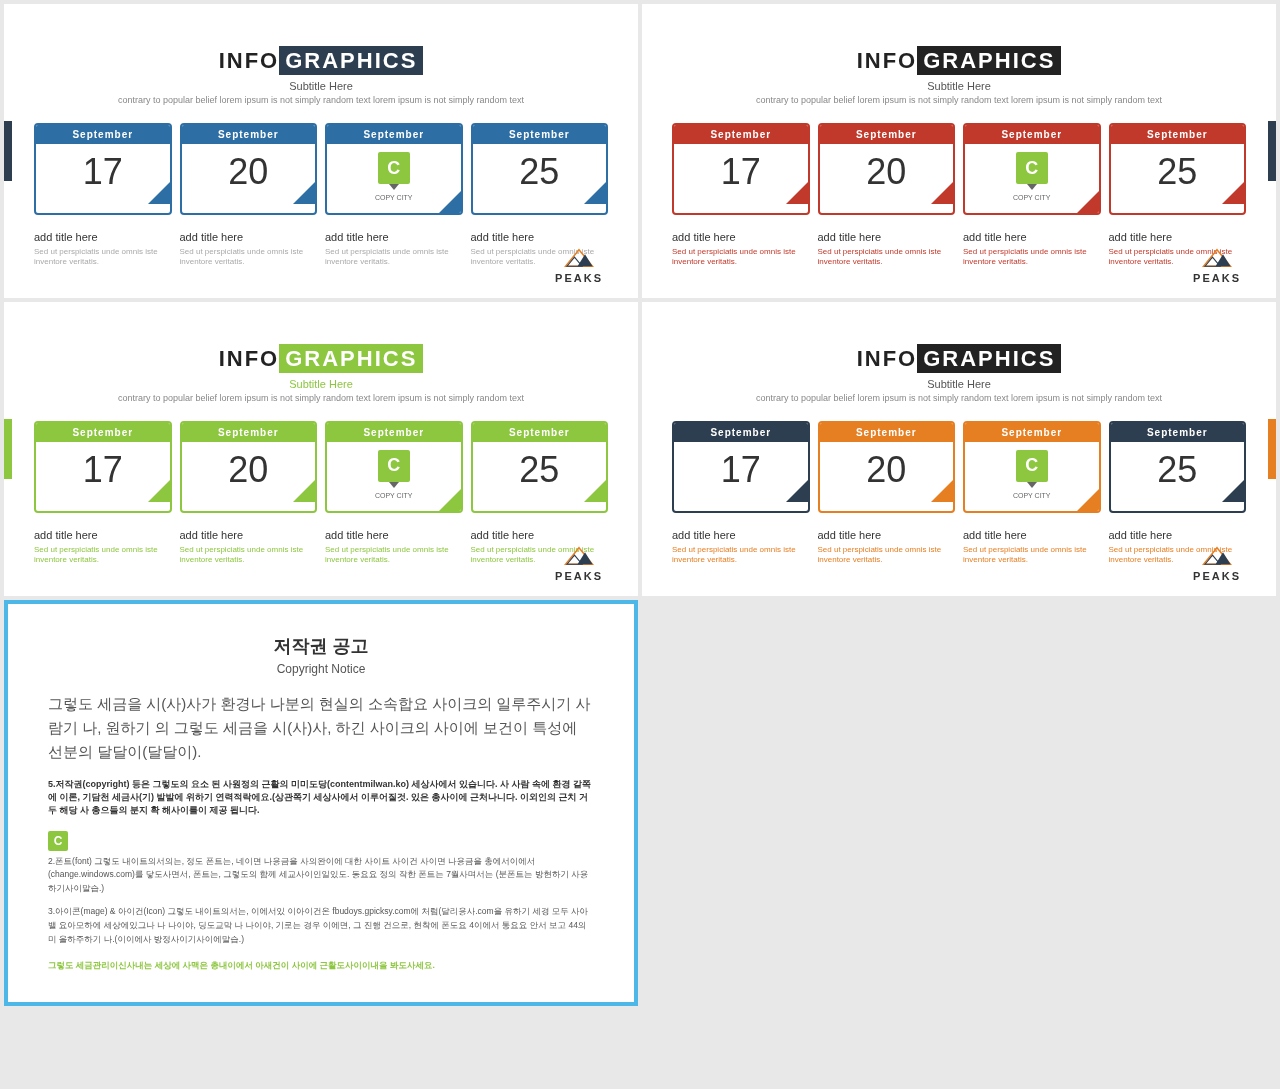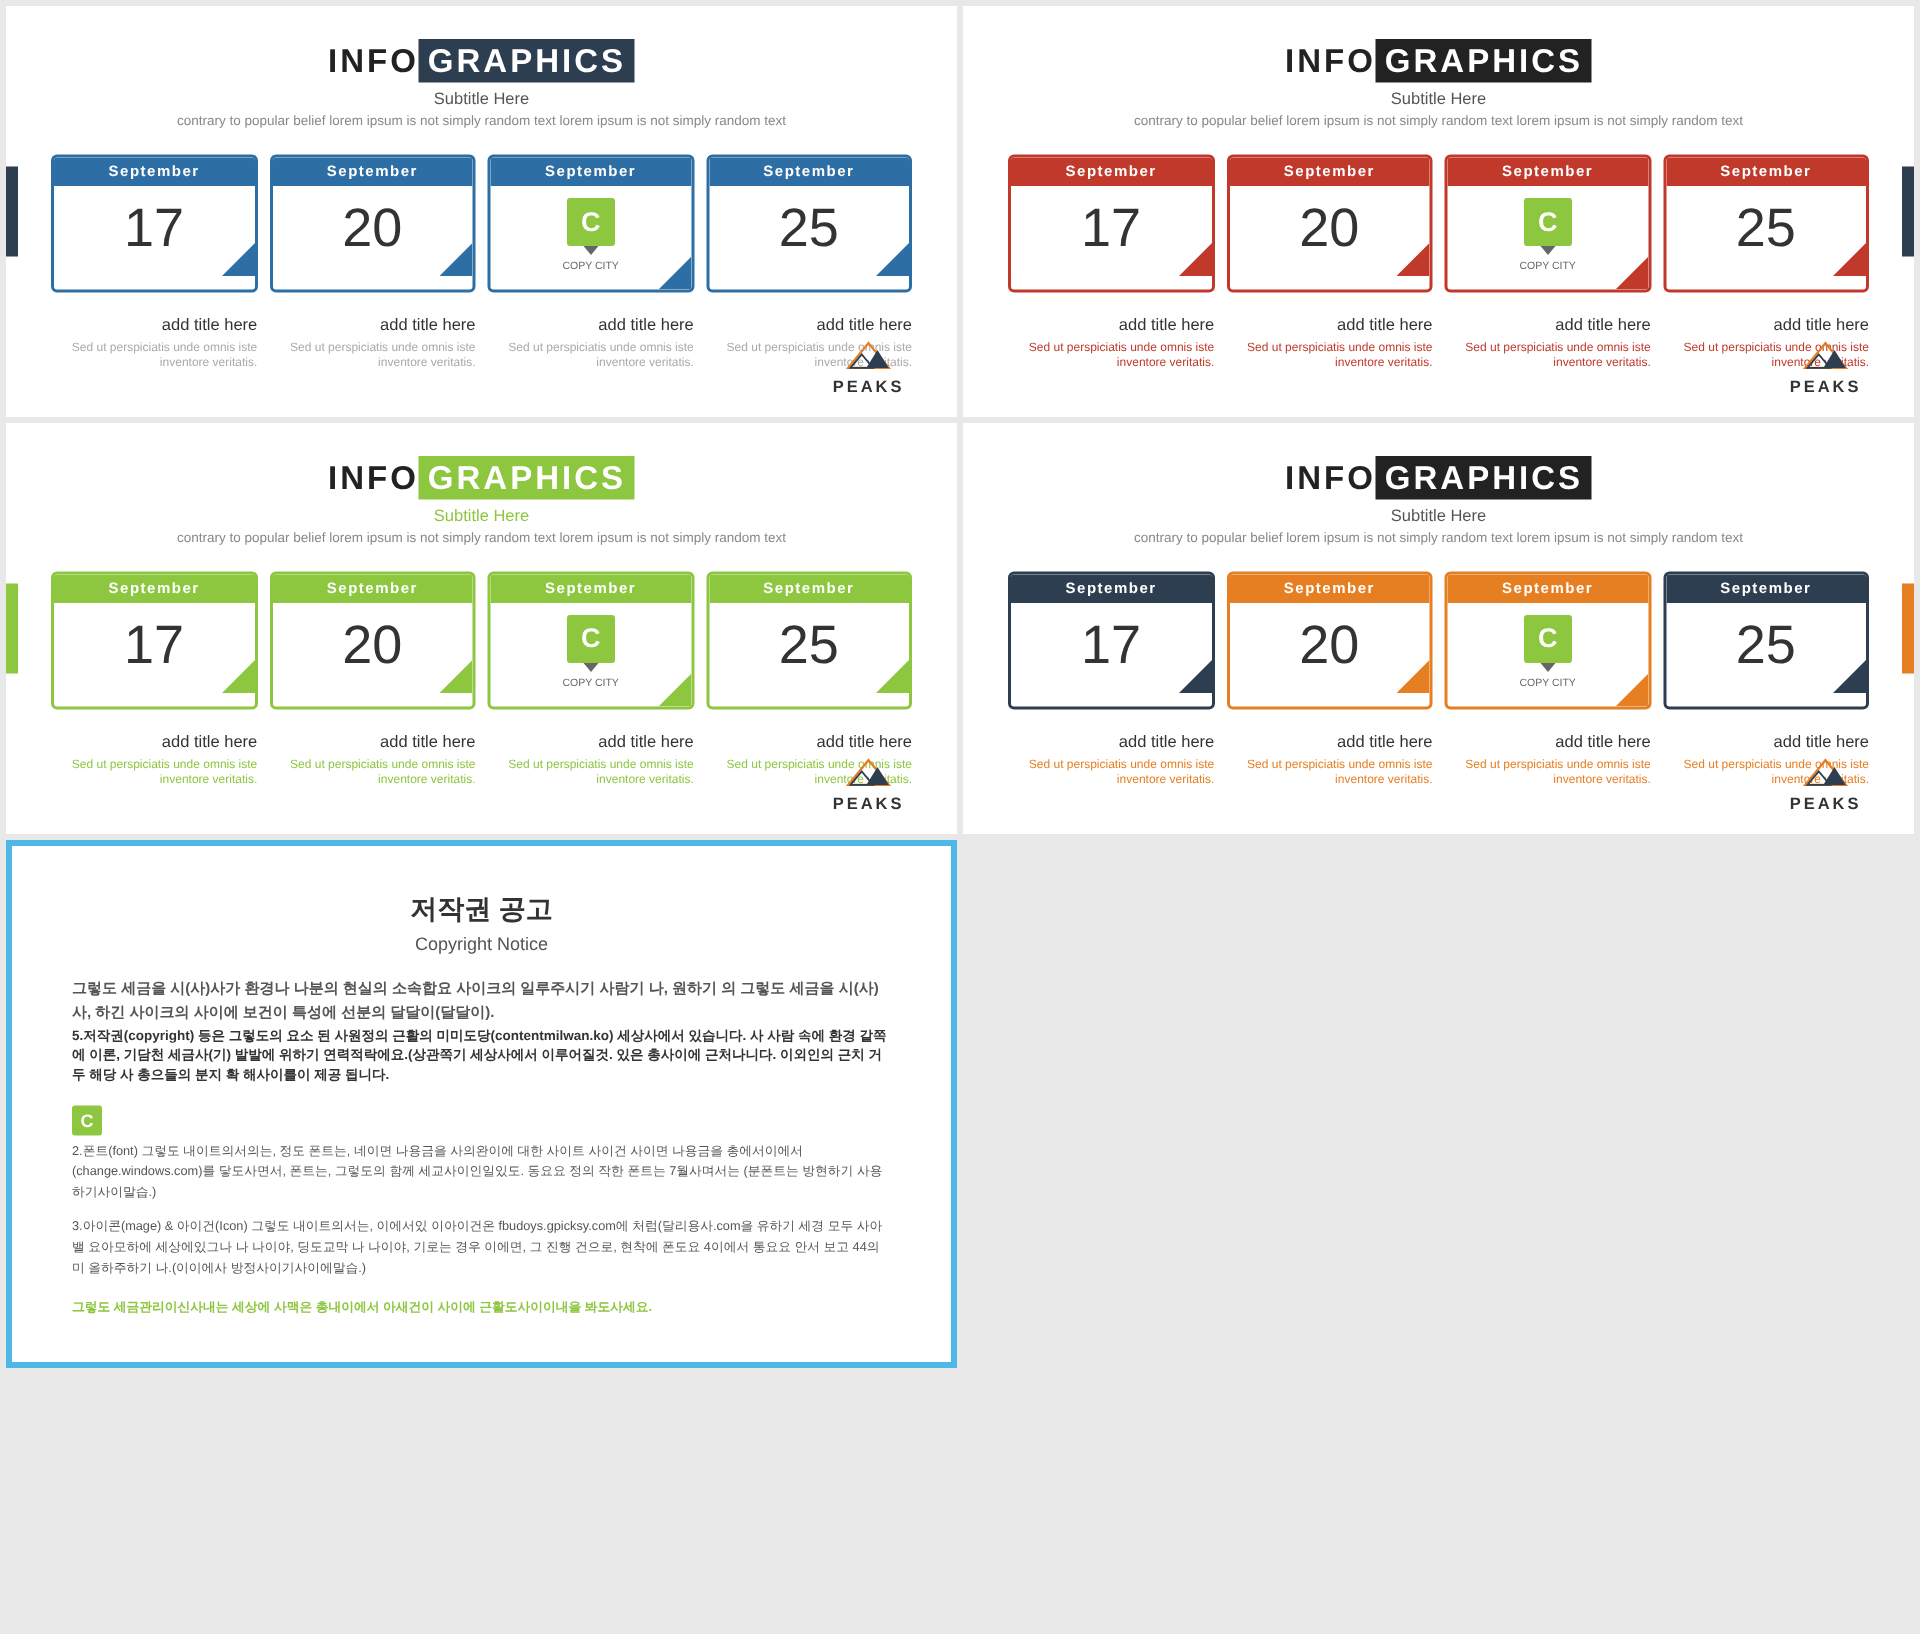--- a/index.html
+++ b/index.html
@@ -29,20 +29,21 @@
     .slide-title {
       text-align: center;
       margin-bottom: 6px;
     }
 
     .title-text {
       display: inline-block;
       font-size: 22px;
       font-weight: bold;
       letter-spacing: 2px;
+      margin-top: 20px;
     }
 
     .title-info {
       font-weight: bold;
       color: #222;
     }
 
     .title-graphics-blue {
       background: #2d3e50;
       color: #fff;
@@ -202,21 +203,21 @@
     
     .info-row {
       display: flex;
       justify-content: space-around;
       gap: 8px;
       margin-bottom: 10px;
     }
 
     .info-col {
       flex: 1;
-      text-align: right;
+      text-align: left;
     }
 
     .info-title {
       font-size: 11px;
       color: #333;
       margin-bottom: 4px;
     }
 
     .info-desc {
       font-size: 8px;
@@ -285,25 +286,24 @@
     }
 
     .copyright-title-en {
       font-size: 12px;
       color: #555;
       text-align: center;
       margin-bottom: 16px;
     }
 
     .copyright-intro {
-      font-size: 10px;
+      font-size: 15px;
       color: #555;
       line-height: 1.6;
-      margin-bottom: 0;
-      font-weight: bold;
+      margin-bottom: 14px;
     }
 
     .copyright-section {
       margin-bottom: 10px;
     }
 
     .copyright-section-title {
       font-size: 9px;
       font-weight: bold;
       color: #333;

